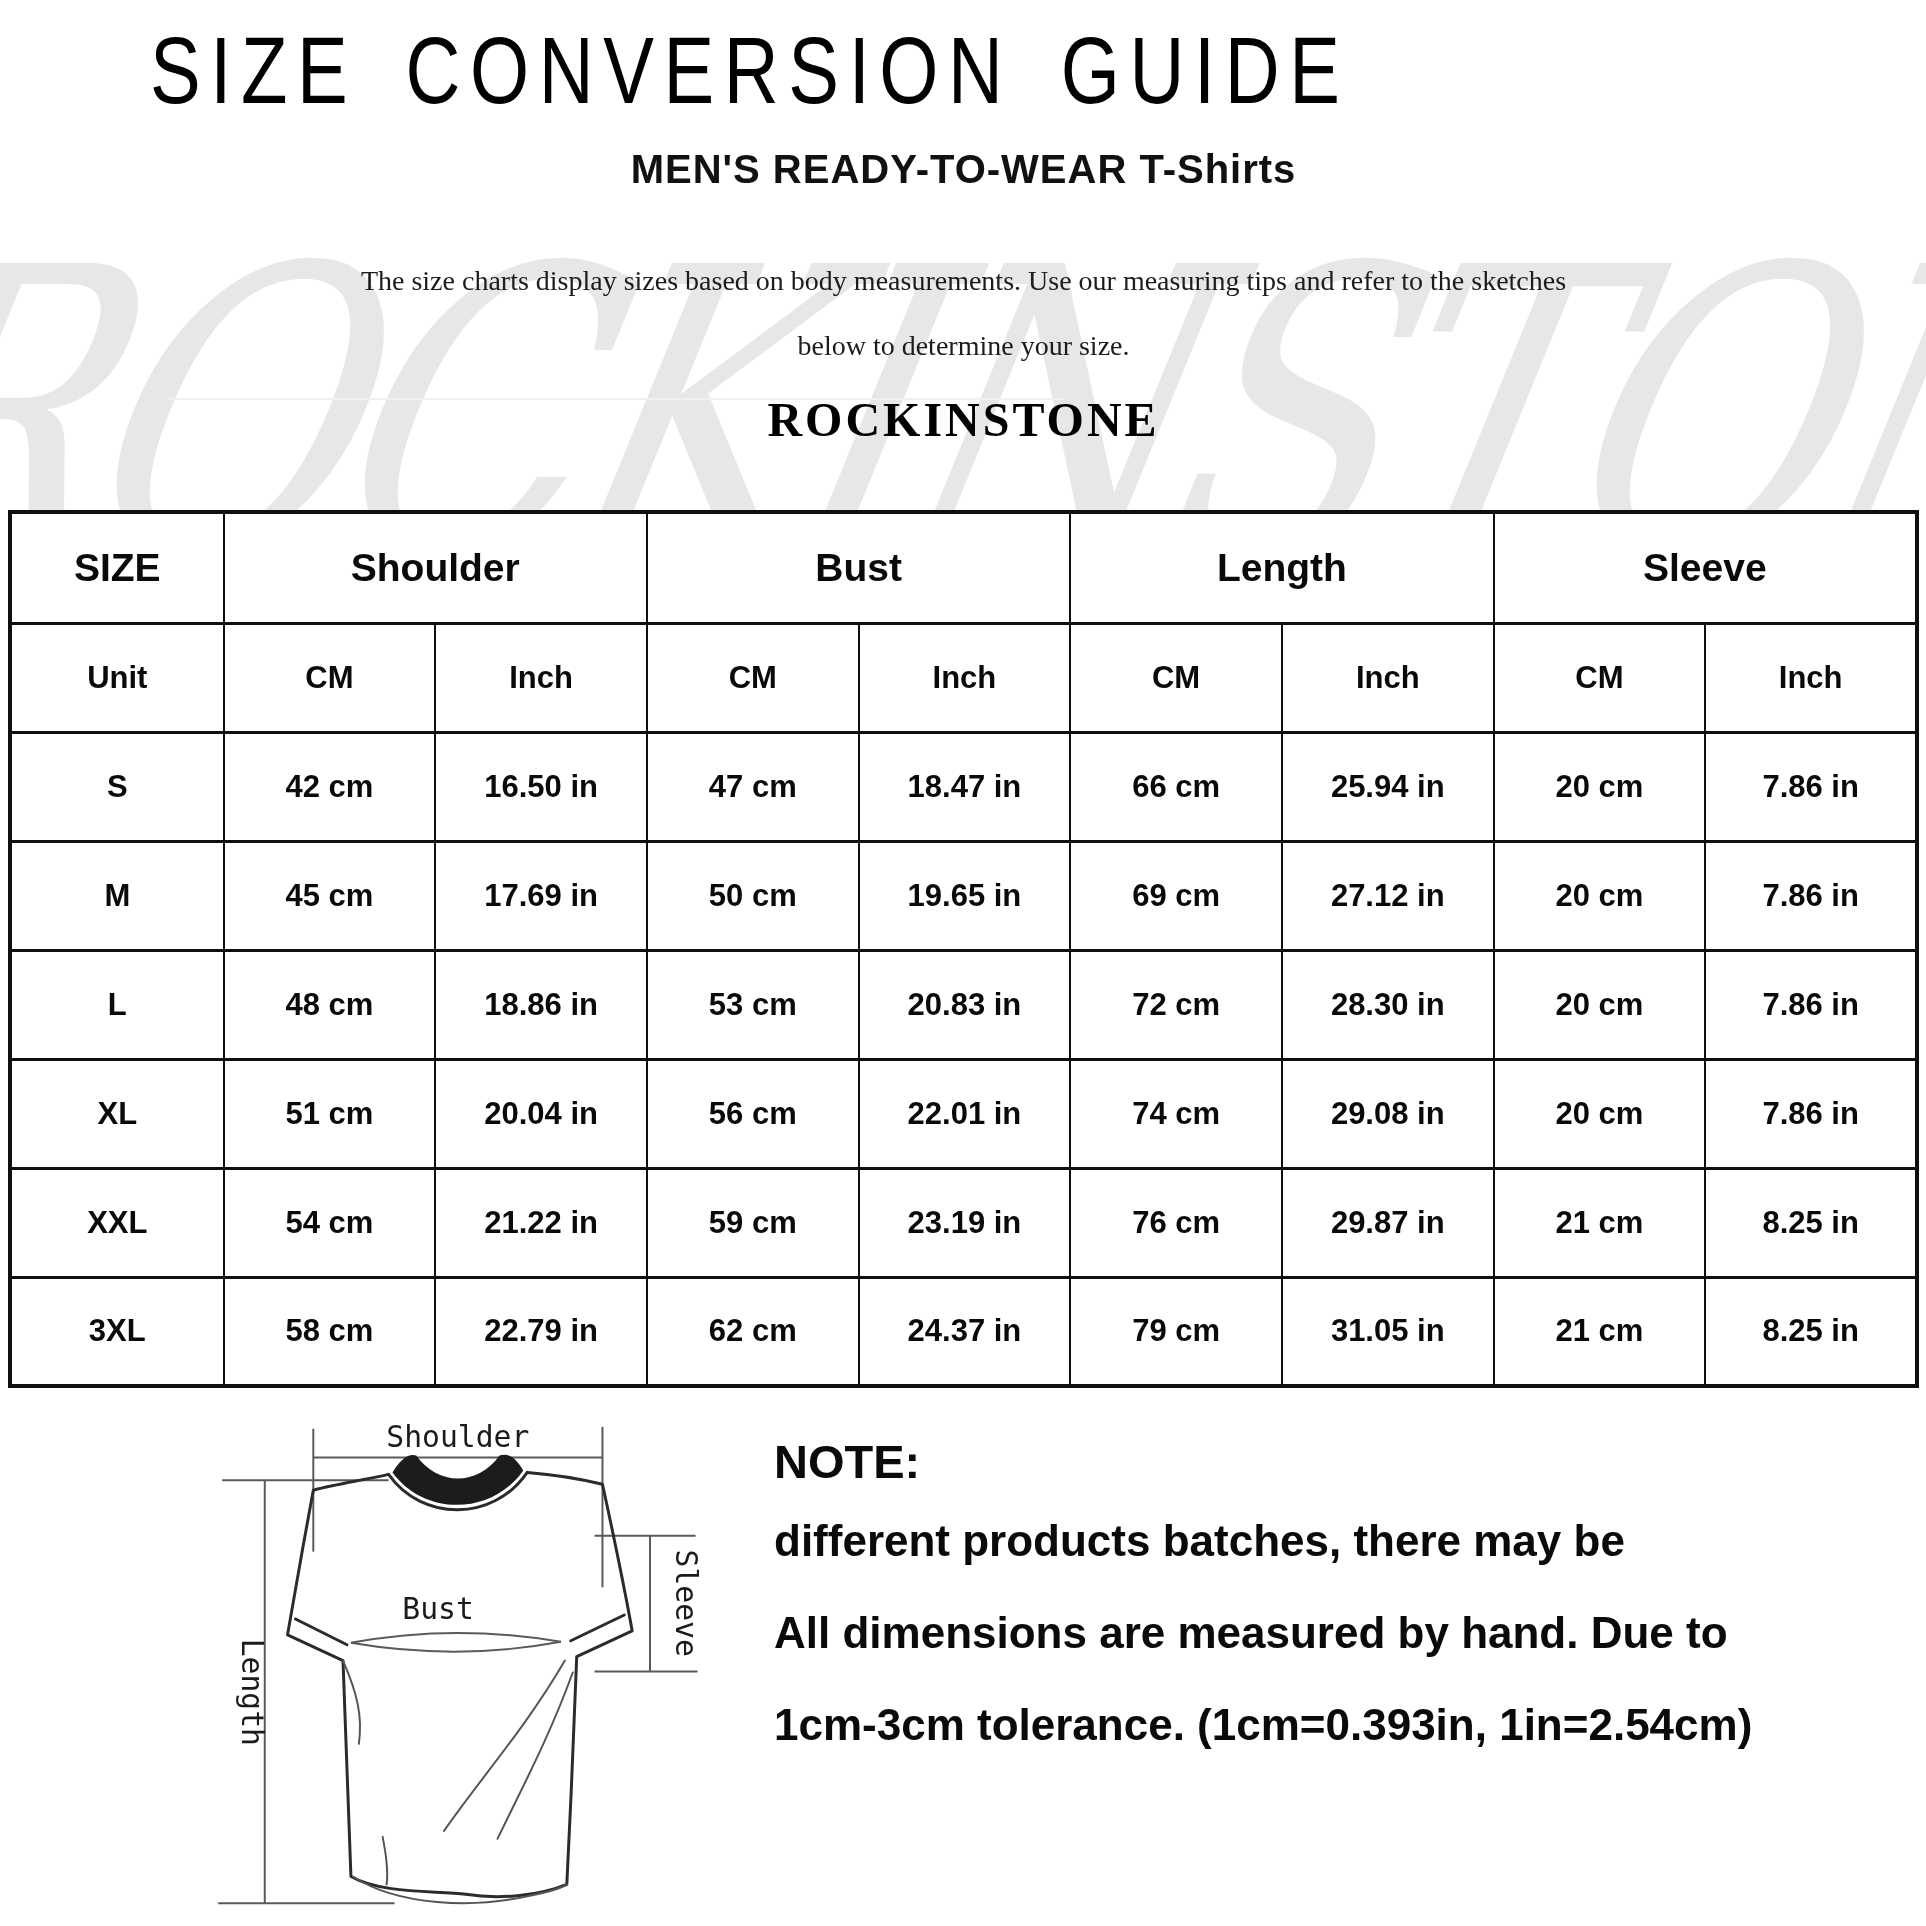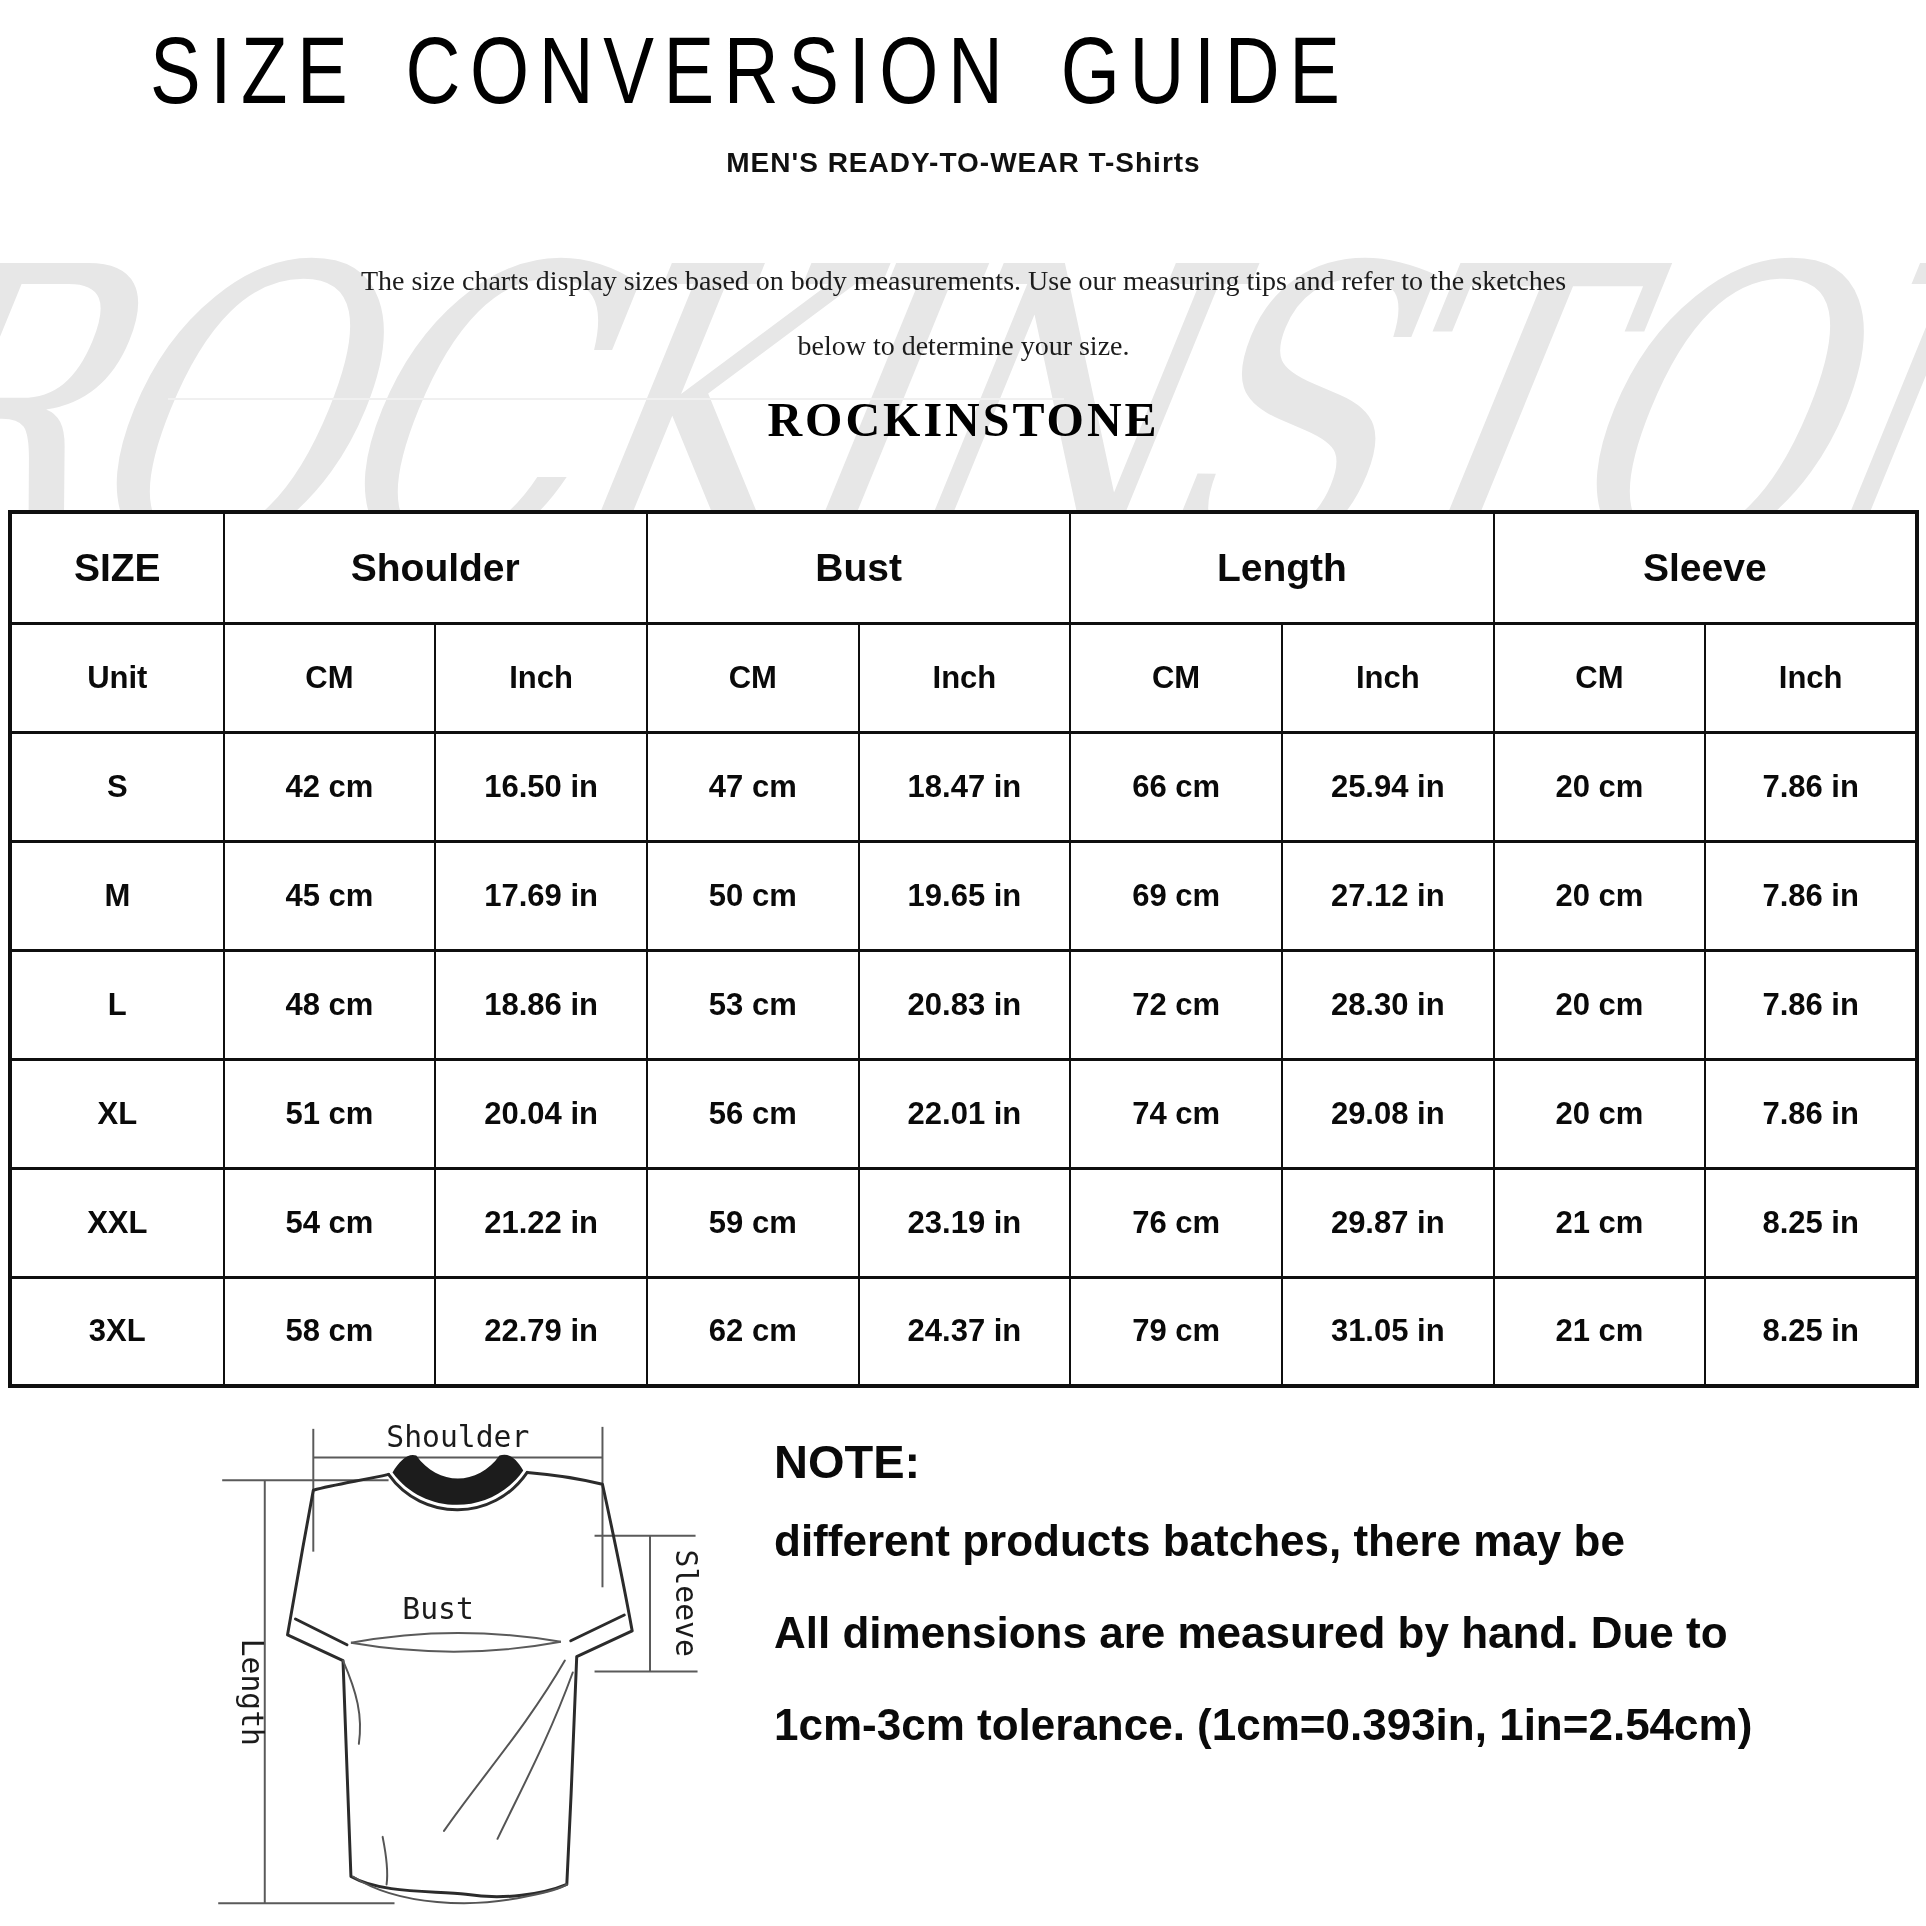--- a/index.html
+++ b/index.html
@@ -22,21 +22,21 @@
   .wm-line { position:absolute; z-index:0; top:398px; left:168px; width:896px; height:2px; background:#f0f0f0; }
 
   
   .title-wrap { top:16px; left:0; width:100%; }
   .title-text {
     display:inline-block; font-size:95px; font-weight:normal;
     letter-spacing:12px; word-spacing:22px; transform:scaleX(0.80);
     transform-origin:center; white-space:nowrap; color:#000;
   }
   .subtitle { top:147px; left:0; width:100%; text-align:center;
-    font-size:28px; font-weight:bold; letter-spacing:1px; color:#111; }
+    font-size:40px; font-weight:bold; letter-spacing:1px; color:#111; }
   .desc { top:248px; left:0; width:100%; text-align:center;
     font-family:"Liberation Serif", serif; 
     font-size:28px; line-height:65px; color:#1c1c1c; }
   .brand { top:392px; left:0; width:100%; text-align:center;
     font-family:"Liberation Serif", serif; font-weight:bold;
     font-size:48px; letter-spacing:3px; color:#000; }
 
   
   table.size-table {
     position:absolute; z-index:1; top:510px; left:8px; width:1911px;

